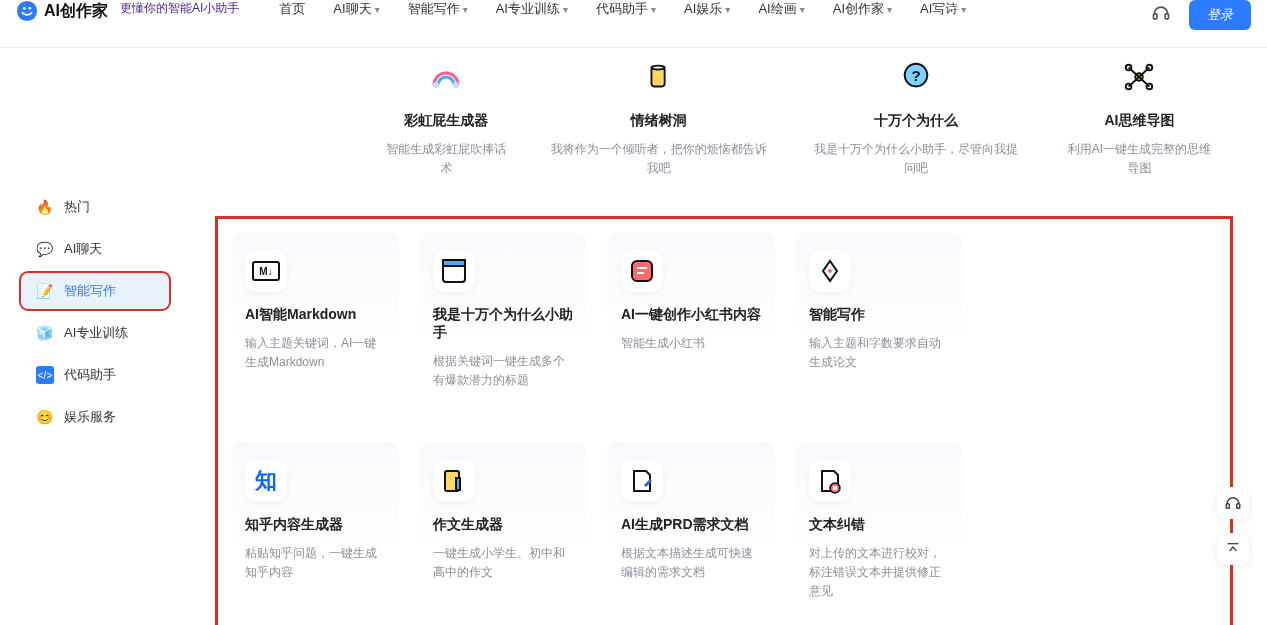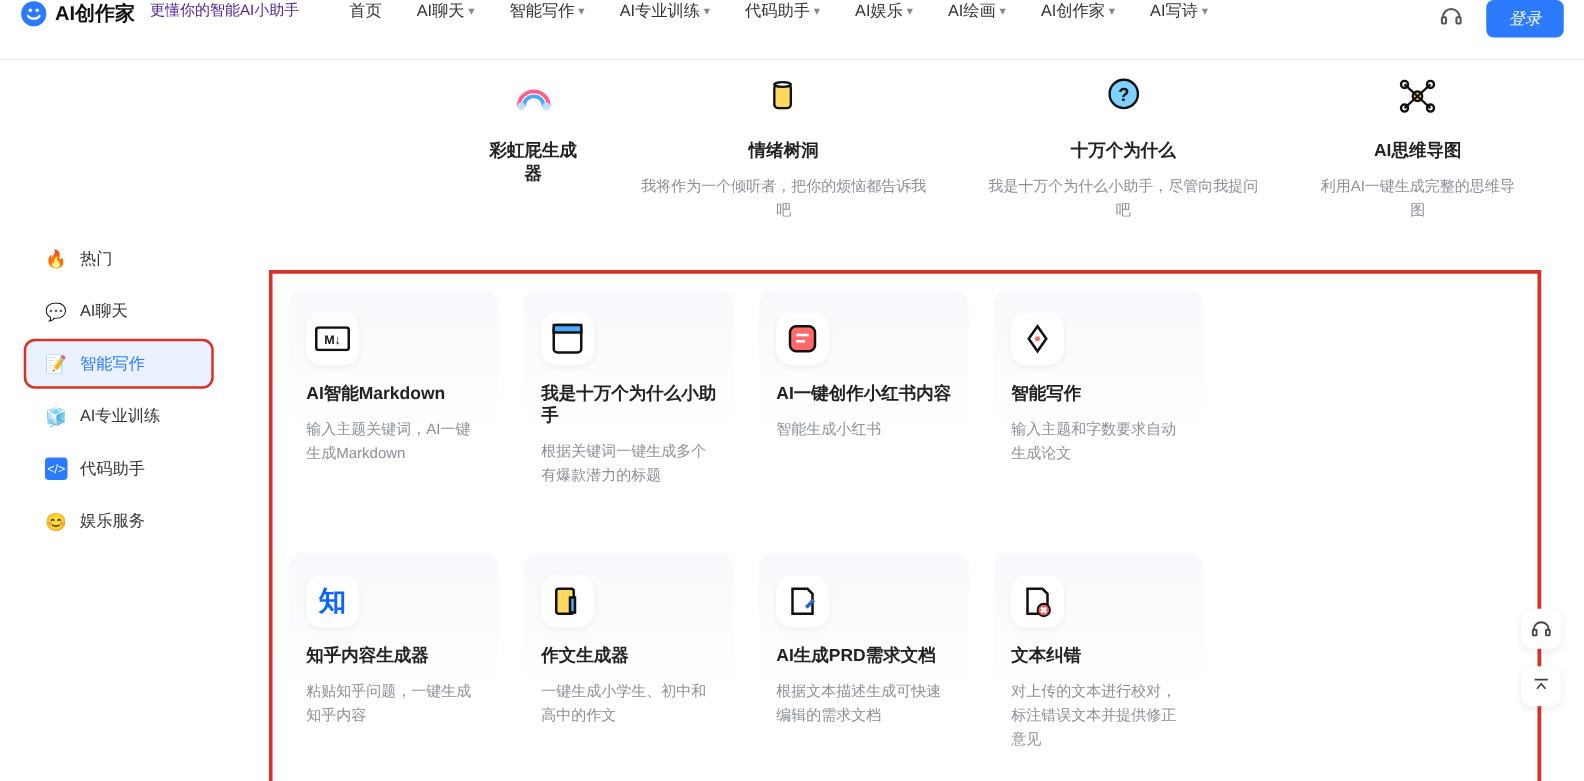--- a/index.html
+++ b/index.html
@@ -138,20 +138,21 @@
       <div class="card-top">
         <div class="card-ico">
             <svg width="36" height="36" viewBox="0 0 36 36">
               <path d="M6 26a12 12 0 0 1 24 0" fill="none" stroke="#ff5c8a" stroke-width="3"></path>
               <path d="M10 26a8 8 0 0 1 16 0" fill="none" stroke="#4aa8ff" stroke-width="3"></path>
               <circle cx="8" cy="26" r="3" fill="#bde0ff"></circle>
               <circle cx="28" cy="26" r="3" fill="#bde0ff"></circle>
             </svg>
           </div>
         <div class="card-title">彩虹屁生成器</div>
+        <div class="card-desc">智能生成彩虹屁吹捧话术</div>
       </div>
       <div class="card-top">
         <div class="card-ico">
             <svg width="34" height="34" viewBox="0 0 36 36">
               <rect x="10" y="8" width="14" height="20" rx="3" fill="#ffd860" stroke="#111" stroke-width="2"></rect>
               <ellipse cx="17" cy="8" rx="7" ry="2" fill="#fff" stroke="#111" stroke-width="2"></ellipse>
             </svg>
           </div>
         <div class="card-title">情绪树洞</div>
         <div class="card-desc">我将作为一个倾听者，把你的烦恼都告诉我吧</div>

